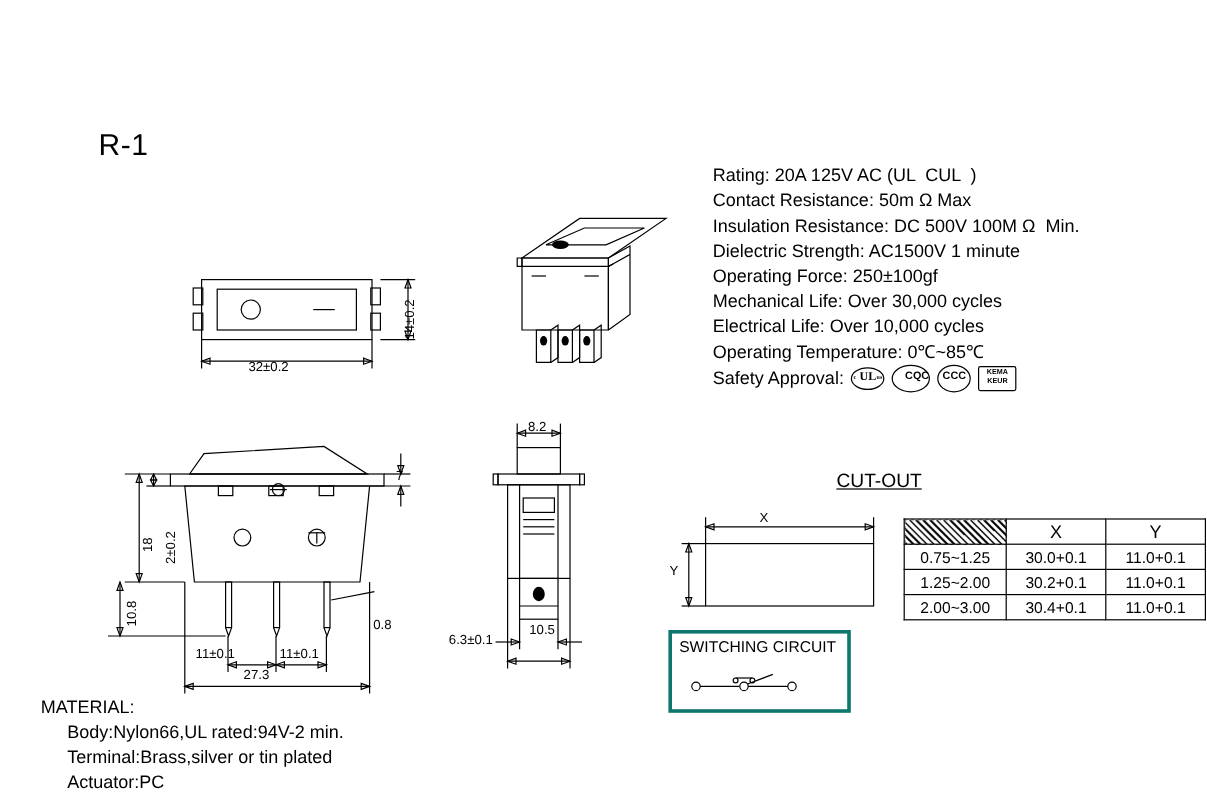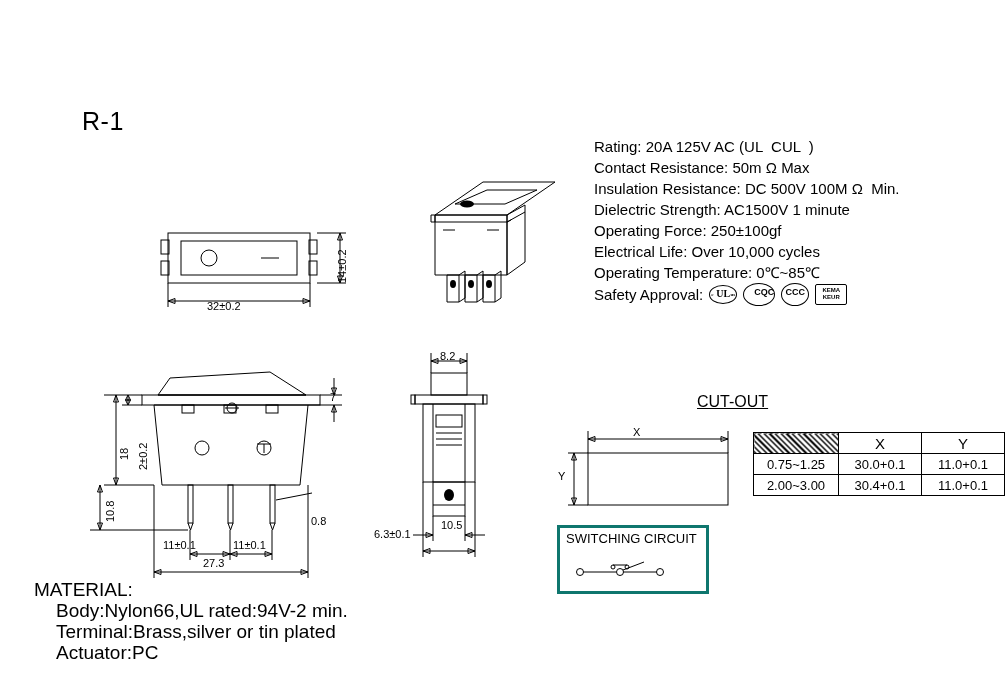--- a/index.html
+++ b/index.html
@@ -132,36 +132,37 @@
   }
   #switching-label {
     position: absolute;
     left: 6px; top: 3px;
     font-size: 13px;
   }
 
   
   #material-block {
     left: 34px; top: 579px;
-    font-size: 19px;
+    font-size: 15px;
     line-height: 21px;
   }
   #material-block .indent { padding-left: 22px; }
 </style>
 </head>
 <body>
 
 <div class="abs txt" id="part-title">R-1</div>
 
 <div class="abs" id="spec-block">
   <div class="line">Rating: 20A 125V AC (UL  CUL  )</div>
   <div class="line">Contact Resistance: 50m Ω Max</div>
   <div class="line">Insulation Resistance: DC 500V 100M Ω  Min.</div>
   <div class="line">Dielectric Strength: AC1500V 1 minute</div>
   <div class="line">Operating Force: 250±100gf</div>
+  <div class="line">Mechanical Life: Over 30,000 cycles</div>
   <div class="line">Electrical Life: Over 10,000 cycles</div>
   <div class="line">Operating Temperature: 0℃~85℃</div>
   <div id="spec-approval-row">
     <span>Safety Approval:</span>
     <span class="appr appr-ul">
       <span class="c-small">c</span>
       <span class="ul-text">UL</span>
       <span class="us-small">us</span>
     </span>
     <span class="appr appr-cqc">CQC</span>
@@ -387,20 +388,25 @@
       <th>Y</th>
     </tr>
   </thead>
   <tbody>
     <tr>
       <td>0.75~1.25</td>
       <td>30.0+0.1</td>
       <td>11.0+0.1</td>
     </tr>
     <tr>
+      <td>1.25~2.00</td>
+      <td>30.2+0.1</td>
+      <td>11.0+0.1</td>
+    </tr>
+    <tr>
       <td>2.00~3.00</td>
       <td>30.4+0.1</td>
       <td>11.0+0.1</td>
     </tr>
   </tbody>
 </table>
 
 <div class="abs" id="switching-box">
   <div id="switching-label">SWITCHING CIRCUIT</div>
   <svg style="left:8px; top:26px;" width="130" height="32">

